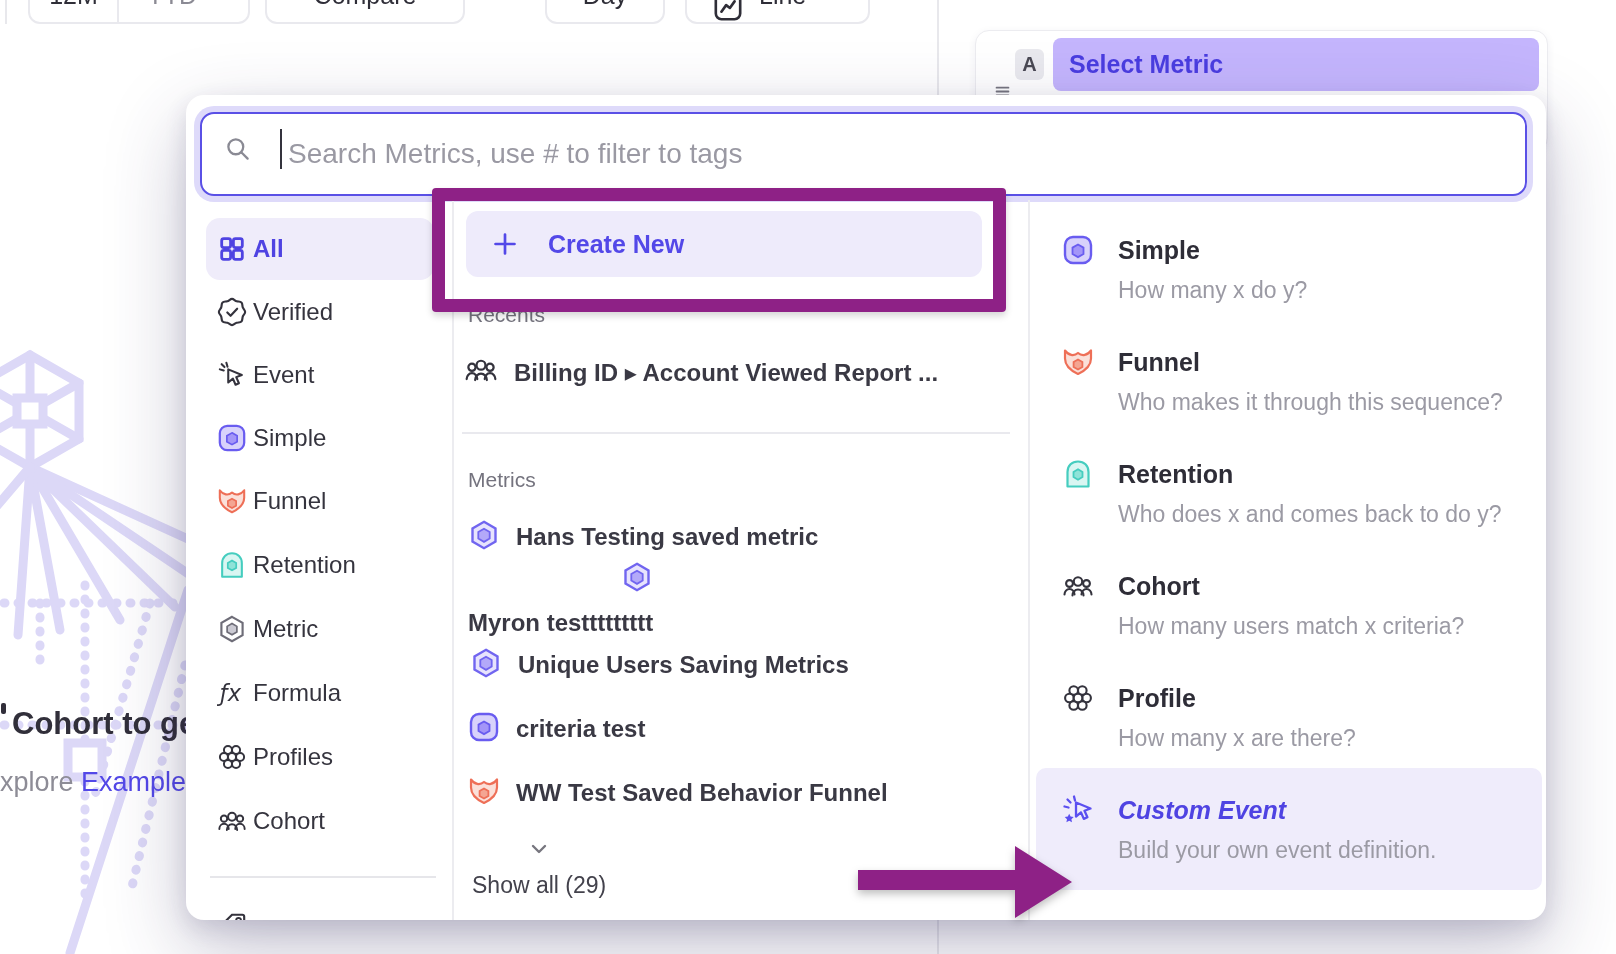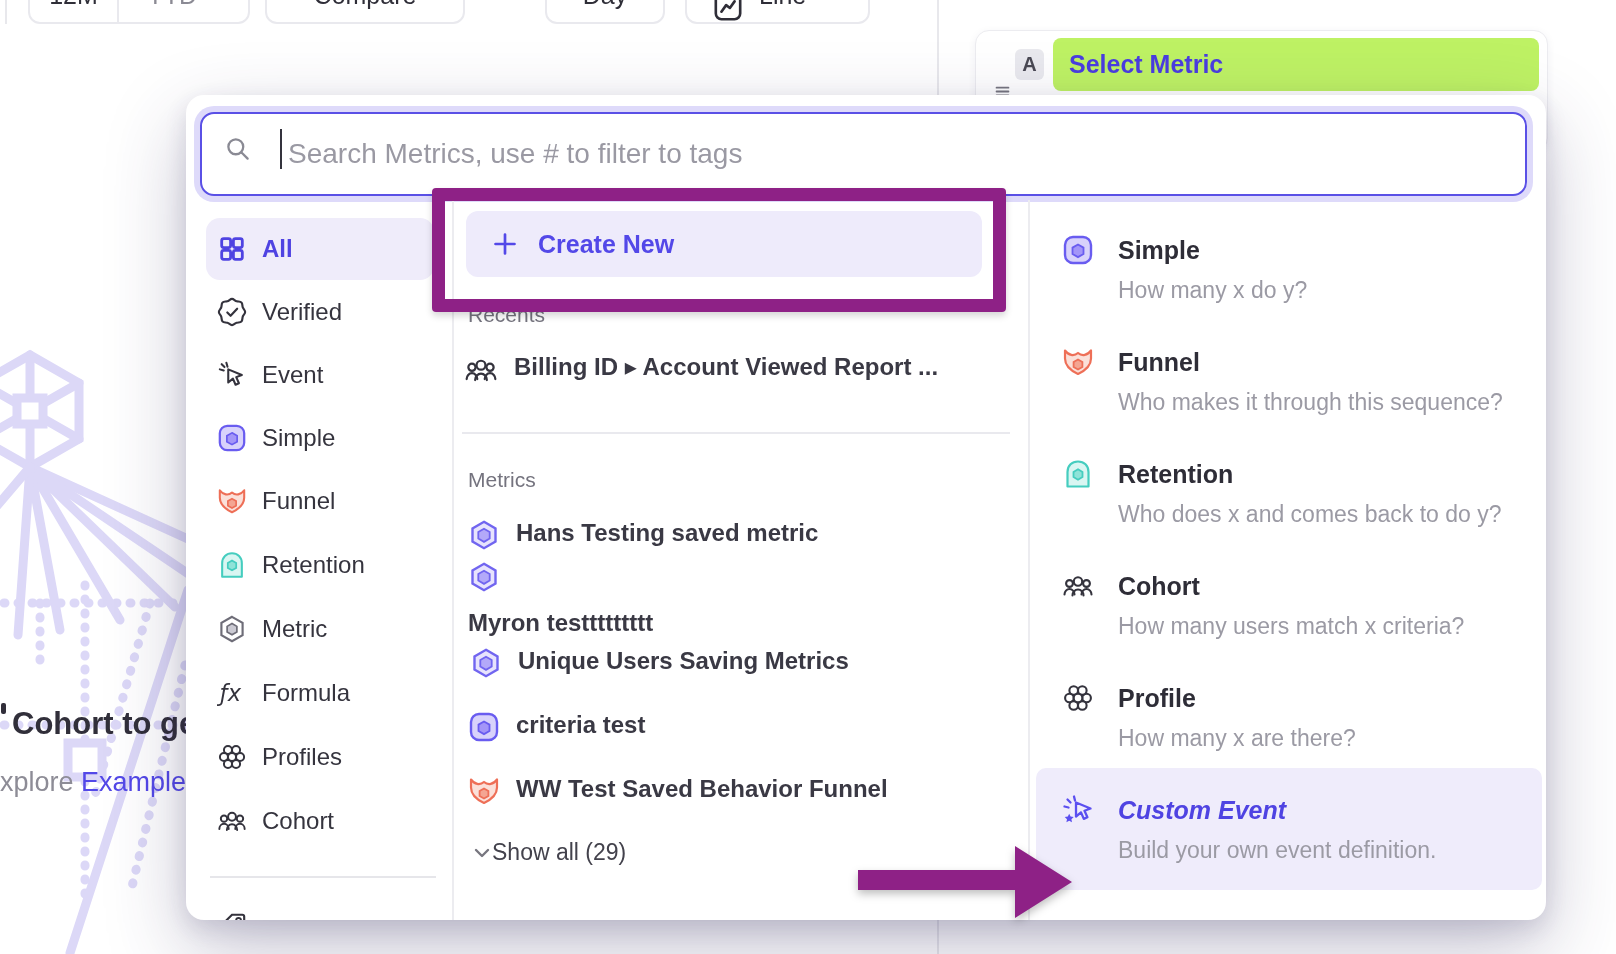--- a/index.html
+++ b/index.html
@@ -5,43 +5,43 @@
   html,body{margin:0;padding:0;background:#fff;font-family:"Liberation Sans","DejaVu Sans",sans-serif;}
   .stage{position:relative;width:1616px;height:954px;overflow:hidden;background:#fff;}
   .abs{position:absolute;}
   .vline{position:absolute;width:2px;background:#e8e8ec;}
   .btn{position:absolute;background:#fff;border:2px solid #e9e9ee;border-radius:12px;display:flex;align-items:center;justify-content:center;color:#2f2e38;font-size:25px;font-weight:500;box-sizing:border-box;}
   .btn .cell{flex:1;display:flex;align-items:center;justify-content:center;gap:8px;height:100%;}
   .btn .celldiv{width:2px;height:100%;background:#e9e9ee;}
   .gray-label{color:#8b8a94;}
   
   .qcard{position:absolute;left:975px;top:30px;width:571px;height:120px;background:#fff;border:1.5px solid #ececf0;border-radius:14px;box-shadow:0 2px 8px rgba(40,35,90,.06);z-index:1;}
-  .qchip{position:absolute;left:77px;top:7px;width:486px;height:53px;background:#bef264;border-radius:8px;display:flex;align-items:center;padding-left:16px;box-sizing:border-box;font-size:25px;font-weight:600;color:#4a3de0;}
+  .qchip{position:absolute;left:77px;top:7px;width:486px;height:53px;background:#c4b5fd;border-radius:8px;display:flex;align-items:center;padding-left:16px;box-sizing:border-box;font-size:25px;font-weight:600;color:#4a3de0;}
   .abadge{position:absolute;left:39px;top:18px;width:29px;height:31px;background:#e9e9ee;border-radius:6px;display:flex;align-items:center;justify-content:center;font-size:20px;font-weight:700;color:#4a4953;}
   
   .modal{position:absolute;left:186px;top:95px;width:1360px;height:825px;background:#fff;border-radius:18px;box-shadow:0 8px 22px rgba(50,44,95,.14),0 30px 80px rgba(50,44,95,.28);overflow:hidden;z-index:10;}
   .search-wrap{position:absolute;left:14px;top:17px;width:1327px;height:84px;}
   .search-input{width:100%;height:100%;box-sizing:border-box;border:2.5px solid #5a50e6;border-radius:14px;box-shadow:0 0 0 6px #dedafa;padding:0 20px 0 86px;font-size:28px;color:#34333d;outline:none;background:#fff;font-family:inherit;}
   .search-input::placeholder{color:#9a99a3;}
   .caret{position:absolute;left:80px;top:17px;width:2px;height:40px;background:#34333d;}
   .mdiv-v{position:absolute;top:105px;width:1.5px;height:720px;background:#ececf0;}
-  .srow{position:absolute;left:20px;width:228px;height:62px;display:flex;align-items:center;gap:15px;padding-left:11px;box-sizing:border-box;border-radius:14px;cursor:pointer;}
+  .srow{position:absolute;left:20px;width:228px;height:62px;display:flex;align-items:center;gap:6px;padding-left:11px;box-sizing:border-box;border-radius:14px;cursor:pointer;}
   .srow.sel{background:#efecfa;}
   .srow span{font-size:24px;font-weight:500;color:#35343e;}
   .srow.sel span{color:#4f43e2;font-weight:600;}
   .ic{width:30px;height:30px;flex:none;display:block;}
   .ic34{width:34px;height:34px;flex:none;display:block;}
   .ic32{width:32px;height:32px;flex:none;display:block;}
   .sdiv{position:absolute;left:24px;top:781px;width:226px;height:1.5px;background:#e6e6ea;}
-  .create{position:absolute;left:280px;top:116px;width:516px;height:66px;background:#eeebfb;border-radius:12px;display:flex;align-items:center;gap:19px;padding-left:25px;box-sizing:border-box;color:#5348e8;font-size:25px;font-weight:600;cursor:pointer;}
+  .create{position:absolute;left:280px;top:116px;width:516px;height:66px;background:#eeebfb;border-radius:12px;display:flex;align-items:center;gap:29px;padding-left:25px;box-sizing:border-box;color:#5348e8;font-size:25px;font-weight:600;cursor:pointer;}
   .seclabel{position:absolute;font-size:21px;font-weight:500;color:#74737e;}
-  .mrow{position:absolute;display:flex;align-items:flex-start;gap:16px;cursor:pointer;}
+  .mrow{position:absolute;display:flex;align-items:flex-end;gap:16px;cursor:pointer;}
   .mrow span{font-size:24px;font-weight:600;color:#3a3944;white-space:nowrap;}
   .hdiv{position:absolute;height:1.5px;background:#e9e9ee;}
-  .showall{position:absolute;display:flex;align-items:center;cursor:pointer;}
+  .showall{position:absolute;display:flex;align-items:center;gap:13px;cursor:pointer;flex-direction:column;}
   .showall span{font-size:23px;font-weight:500;color:#43424c;}
   .ticon{position:absolute;left:876px;}
   .ttitle{position:absolute;left:932px;font-size:25px;font-weight:600;color:#2e2d37;line-height:34px;cursor:pointer;white-space:nowrap;}
   .ttitle.purple{color:#4f43e2;font-style:italic;}
   .tdesc{position:absolute;left:932px;font-size:23px;color:#9b9aa4;line-height:30px;white-space:nowrap;}
   .thl{position:absolute;left:850px;top:673px;width:506px;height:122px;background:#efecfb;border-radius:10px;}
   
   .ann-rect{position:absolute;left:432px;top:188px;width:574px;height:124px;border:13px solid #8e2186;border-radius:4px;box-sizing:border-box;box-shadow:0 4px 7px rgba(0,0,0,.16);z-index:50;pointer-events:none;}
   .ann-arrow{position:absolute;left:858px;top:836px;z-index:50;filter:drop-shadow(0 4px 4px rgba(0,0,0,.25));pointer-events:none;}
   

